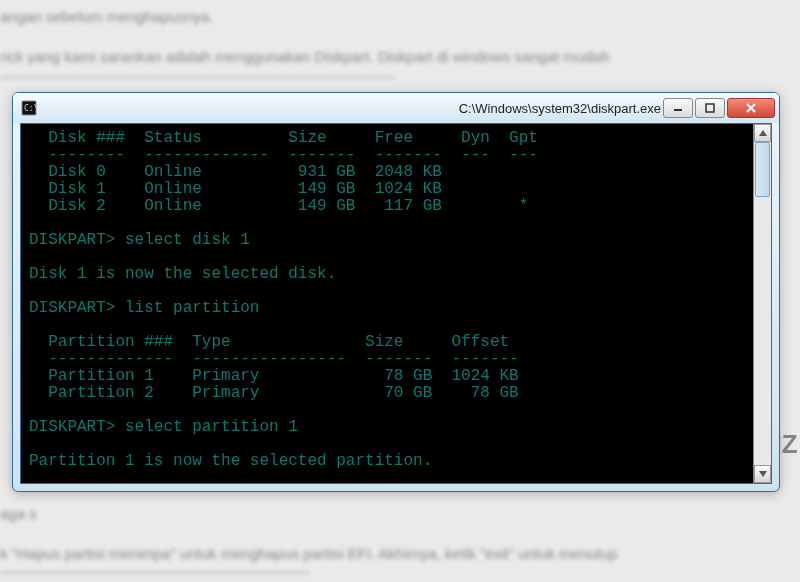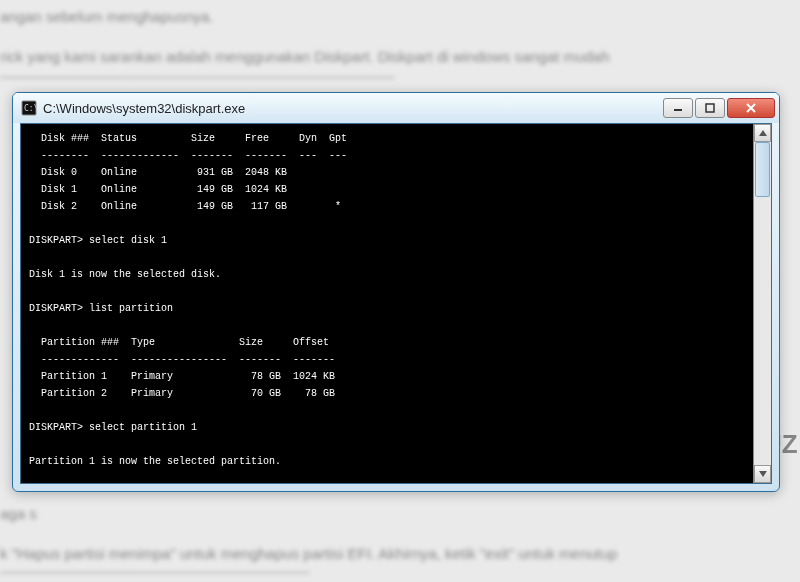--- a/index.html
+++ b/index.html
@@ -53,20 +53,21 @@
     .app-icon {
       width: 16px;
       height: 16px;
       margin-right: 6px;
     }
     .title-text {
       flex: 1;
       font-size: 13px;
       color: #222;
       font-family: 'Segoe UI', Arial, sans-serif;
+      text-align: right;
     }
     .win-btns {
       display: flex;
       gap: 0;
     }
     .win-btn {
       width: 30px;
       height: 20px;
       border: 1px solid #888;
       border-radius: 3px;
@@ -90,23 +91,23 @@
       right: 7px;
       bottom: 7px;
       background: #000;
       border: 1px solid #3a6c8f;
       display: flex;
     }
     .console {
       flex: 1;
       padding: 6px 8px;
       font-family: 'Lucida Console', 'Courier New', monospace;
-      font-size: 10px;
+      font-size: 16px;
       line-height: 17px;
-      color: #ffffff;
+      color: #0f766e;
       white-space: pre;
       overflow: hidden;
     }
     .scrollbar {
       width: 18px;
       background: #eee;
       border-left: 1px solid #888;
       display: flex;
       flex-direction: column;
     }

